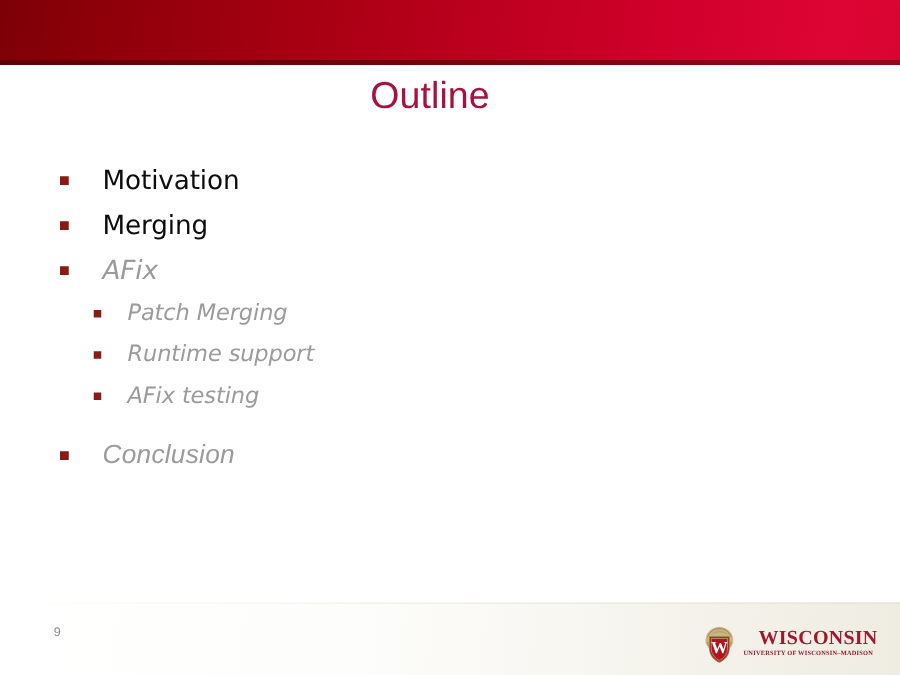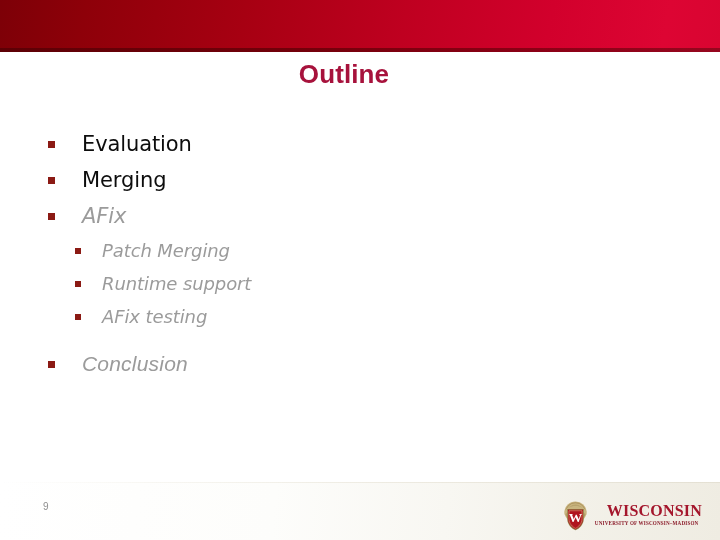--- a/index.html
+++ b/index.html
@@ -50,22 +50,22 @@
   }
 
   
   .title {
     position: absolute;
     left: 0;
     top: 60px;
     width: 688px;
     text-align: center;
     font-family: "Liberation Sans", sans-serif;
-    font-size: 26px;
-    font-weight: 700;
+    font-size: 30px;
+    font-weight: 400;
     letter-spacing: 0.1px;
     color: #a7123c;
     line-height: 1.1;
   }
 
   
   .outline {
     position: absolute;
     left: 0;
     top: 126px;
@@ -217,21 +217,21 @@
 </head>
 <body>
 
 <div class="slide">
 
   <div class="header-band"></div>
 
   <div class="title">Outline</div>
 
   <div class="outline" id="outline-list">
-      <div class="bullet-row lvl1"><span class="marker"></span><span class="label tone-dark face-narrow">Evaluation</span></div>
+      <div class="bullet-row lvl1"><span class="marker"></span><span class="label tone-dark face-narrow">Motivation</span></div>
       <div class="bullet-row lvl1"><span class="marker"></span><span class="label tone-dark face-narrow">Merging</span></div>
       <div class="bullet-row lvl1"><span class="marker"></span><span class="label tone-muted face-narrow">AFix</span></div>
       <div class="bullet-row lvl2"><span class="marker"></span><span class="label tone-muted face-narrow">Patch Merging</span></div>
       <div class="bullet-row lvl2"><span class="marker"></span><span class="label tone-muted face-narrow">Runtime support</span></div>
       <div class="bullet-row lvl2"><span class="marker"></span><span class="label tone-muted face-narrow">AFix testing</span></div>
       <div class="group-gap"></div>
       <div class="bullet-row lvl1"><span class="marker"></span><span class="label tone-muted face-wide">Conclusion</span></div>
     </div>
 
   <div class="footer-band"></div>

